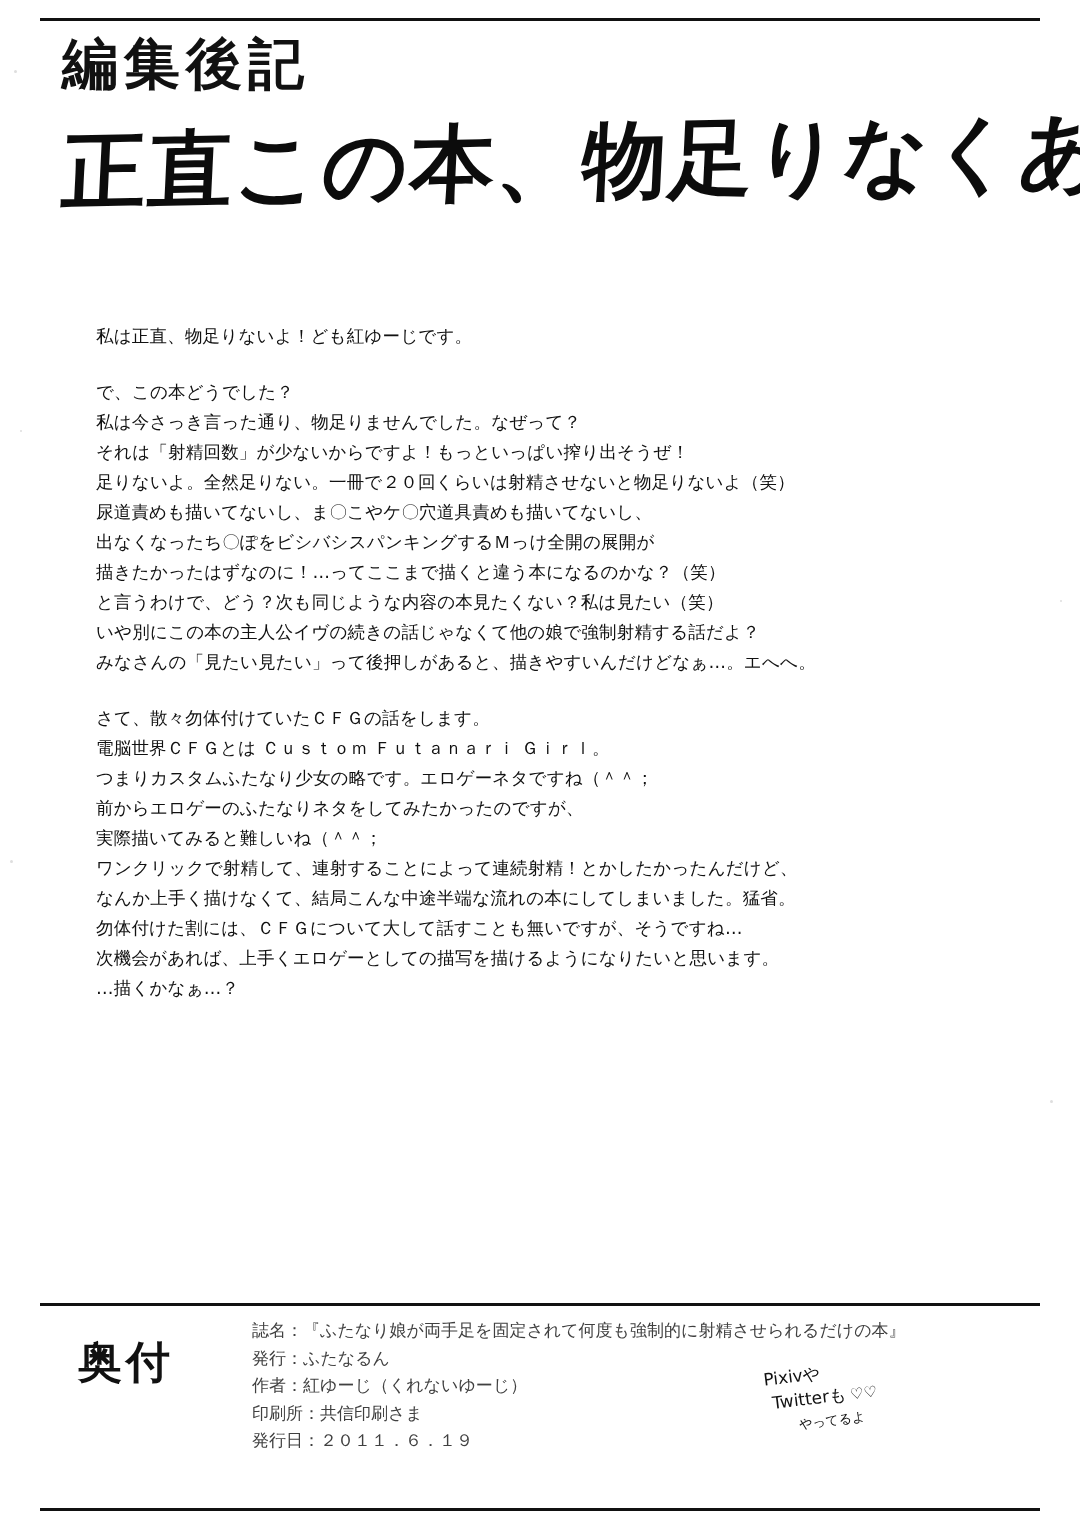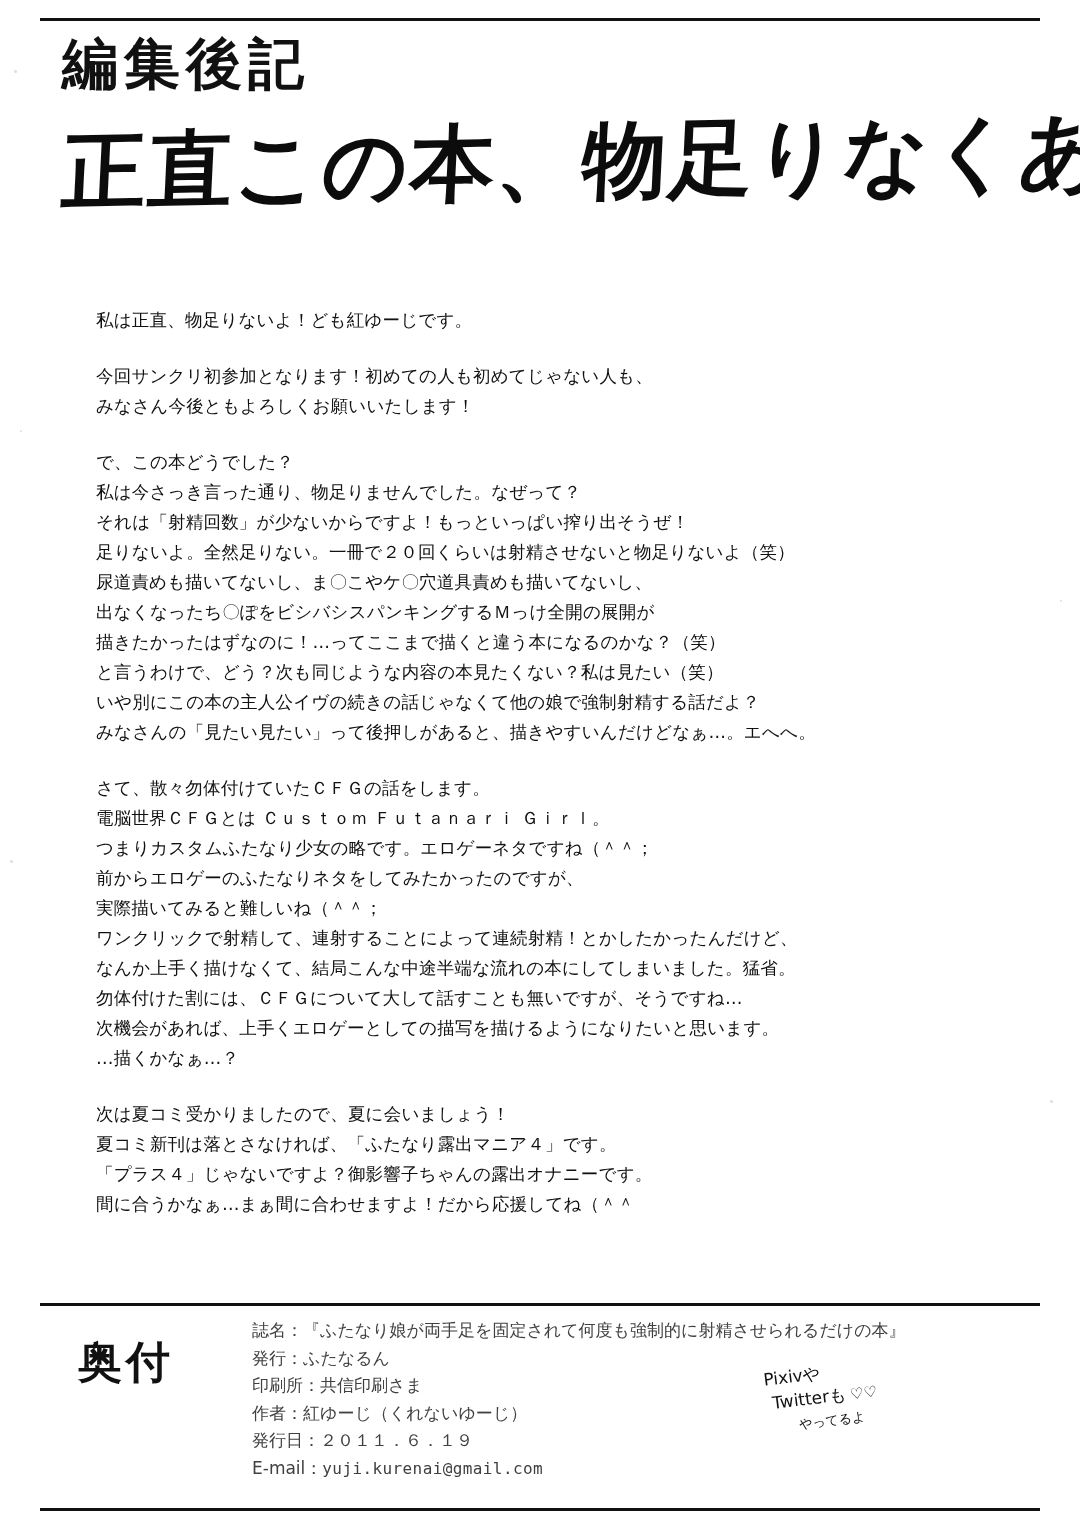--- a/index.html
+++ b/index.html
@@ -77,21 +77,21 @@
     left: 96px;
     top: 305px;
     width: 890px;
     font-family: "DejaVu Sans", sans-serif;
     font-size: 17.5px;
     line-height: 30px;
     color: #111;
     letter-spacing: 0.2px;
   }
   .body-text p {
-    margin: 0 0 26px 0;
+    margin: 16px 0 26px 0;
   }
   .body-text p:last-child { margin-bottom: 0; }
 
   
   .colophon-title {
     position: absolute;
     left: 78px;
     top: 1340px;
     font-family: "DejaVu Sans", sans-serif;
     font-weight: bold;
@@ -148,48 +148,43 @@
 <div class="page">
 
   <div class="rule-top"></div>
 
   <div class="heading-editorial">編集後記</div>
 
   <div class="heading-big">正直この本、物足りなくありませんか？</div>
 
   <div class="body-text">
     <p>私は正直、物足りないよ！ども紅ゆーじです。</p>
-    <p>今回サンクリ初参加となります！初めての人も初めてじゃない人も、<br>みなさん今後ともよろしくお願いいたします！</p>
     <p>で、この本どうでした？<br>私は今さっき言った通り、物足りませんでした。なぜって？<br>それは「射精回数」が少ないからですよ！もっといっぱい搾り出そうぜ！<br>足りないよ。全然足りない。一冊で２０回くらいは射精させないと物足りないよ（笑）<br>尿道責めも描いてないし、ま〇こやケ〇穴道具責めも描いてないし、<br>出なくなったち〇ぽをビシバシスパンキングするＭっけ全開の展開が<br>描きたかったはずなのに！…ってここまで描くと違う本になるのかな？（笑）<br>と言うわけで、どう？次も同じような内容の本見たくない？私は見たい（笑）<br>いや別にこの本の主人公イヴの続きの話じゃなくて他の娘で強制射精する話だよ？<br>みなさんの「見たい見たい」って後押しがあると、描きやすいんだけどなぁ…。エへへ。</p>
     <p>さて、散々勿体付けていたＣＦＧの話をします。<br>電脳世界ＣＦＧとは Ｃｕｓｔｏｍ Ｆｕｔａｎａｒｉ Ｇｉｒｌ。<br>つまりカスタムふたなり少女の略です。エロゲーネタですね（＾＾；<br>前からエロゲーのふたなりネタをしてみたかったのですが、<br>実際描いてみると難しいね（＾＾；<br>ワンクリックで射精して、連射することによって連続射精！とかしたかったんだけど、<br>なんか上手く描けなくて、結局こんな中途半端な流れの本にしてしまいました。猛省。<br>勿体付けた割には、ＣＦＧについて大して話すことも無いですが、そうですね…<br>次機会があれば、上手くエロゲーとしての描写を描けるようになりたいと思います。<br>…描くかなぁ…？</p>
-    <p>次は夏コミ受かりましたので、夏に会いましょう！<br>夏コミ新刊は落とさなければ、「ふたなり露出マニア４」です。<br>「プラス４」じゃないですよ？御影響子ちゃんの露出オナニーです。<br>間に合うかなぁ…まぁ間に合わせますよ！だから応援してね（＾＾</p>
   </div>
 
   <div class="rule-bottom-1"></div>
 
   <div class="colophon-title">奥付</div>
 
   <div class="colophon-list">
     <div class="row">
       <span>誌名：</span><span>『ふたなり娘が両手足を固定されて何度も強制的に射精させられるだけの本』</span>
     </div>
     <div class="row">
       <span>発行：</span><span>ふたなるん</span>
     </div>
     <div class="row">
+      <span>作者：</span><span>紅ゆーじ（くれないゆーじ）</span>
+    </div>
+    <div class="row">
       <span>印刷所：</span><span>共信印刷さま</span>
     </div>
     <div class="row">
-      <span>作者：</span><span>紅ゆーじ（くれないゆーじ）</span>
-    </div>
-    <div class="row">
       <span>発行日：</span><span>２０１１．６．１９</span>
-    </div>
-    <div class="row">
-      <span>E-mail：</span><span class="mono">yuji.kurenai@gmail.com</span>
     </div>
   </div>
 
   <div class="handnote">
     <div class="l1">Pixivや</div>
     <div class="l2"><span>Twitterも</span><span class="hearts">♡♡</span></div>
     <div class="l3">やってるよ</div>
   </div>
 
   <div class="rule-bottom-2"></div>

